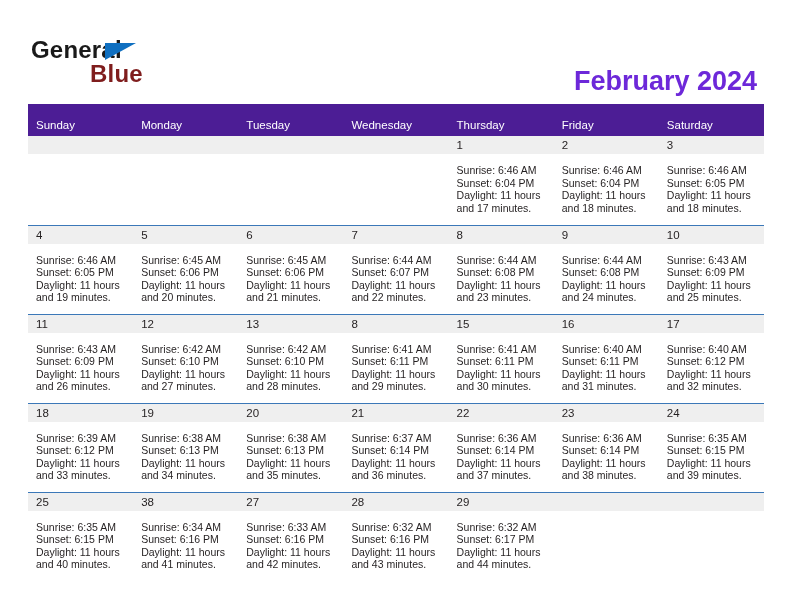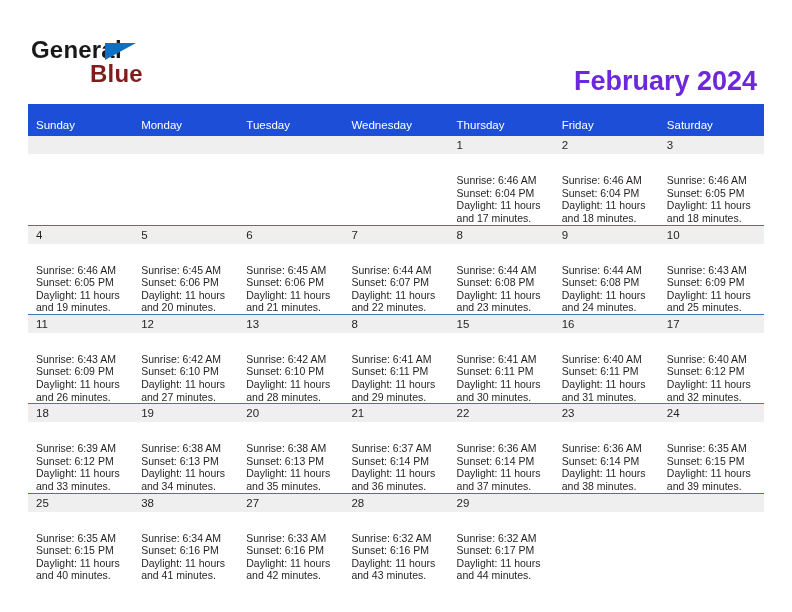--- a/index.html
+++ b/index.html
@@ -91,21 +91,21 @@
     position: absolute;
     left: 28px;
     top: 104px;
     width: 736px;
     border-collapse: collapse;
     table-layout: fixed;
   }
   .cal col { width: 105.14px; }
 
   .cal thead th {
-    background: #1d4ed8;
+    background: #4c1d95;
     color: #ffffff;
     font-size: 11.5px;
     font-weight: normal;
     text-align: left;
     padding: 15px 0 5px 8px;
     height: 19px;
     box-sizing: border-box;
     border: none;
   }
 
@@ -132,21 +132,21 @@
     color: #231f20;
     padding: 3px 0 3px 8px;
     height: 18px;
     box-sizing: border-box;
     line-height: 12px;
   }
   .daynum.empty {
     color: transparent;
   }
   .info {
-    padding: 20px 6px 0 8px;
+    padding: 10px 6px 0 8px;
     font-size: 10.5px;
     line-height: 12.6px;
     color: #231f20;
   }
   .info div { white-space: nowrap; }
 </style>
 </head>
 <body>
 
 <div class="page">

